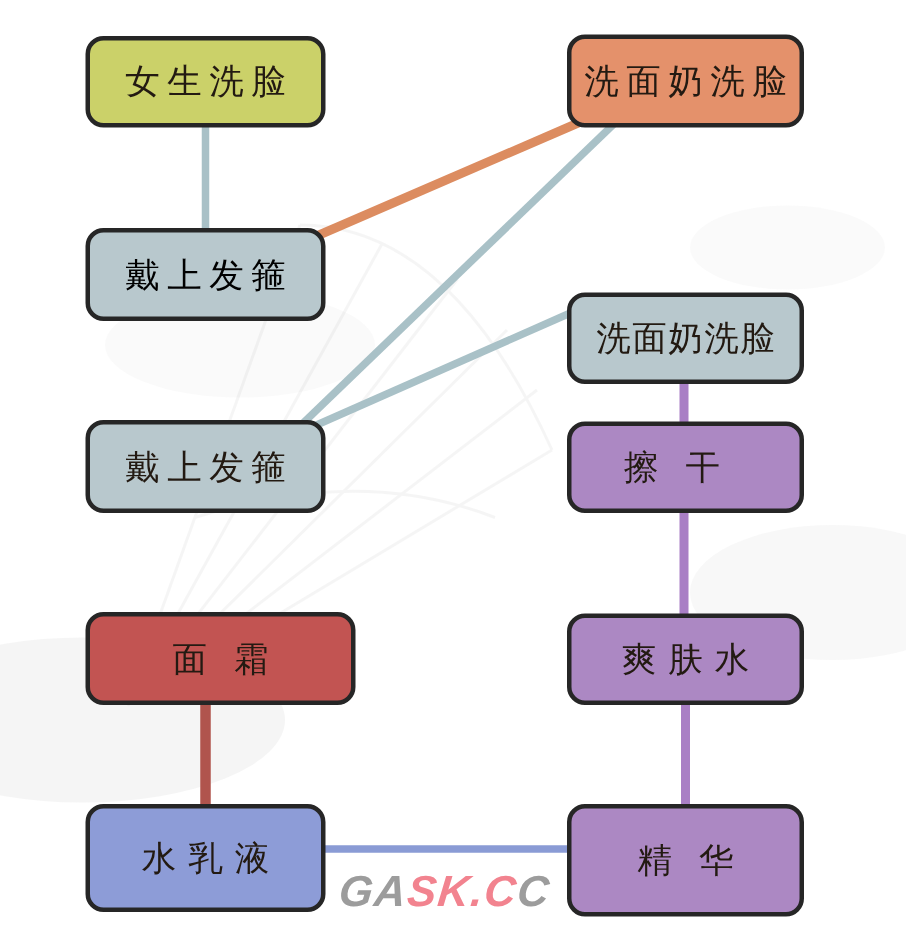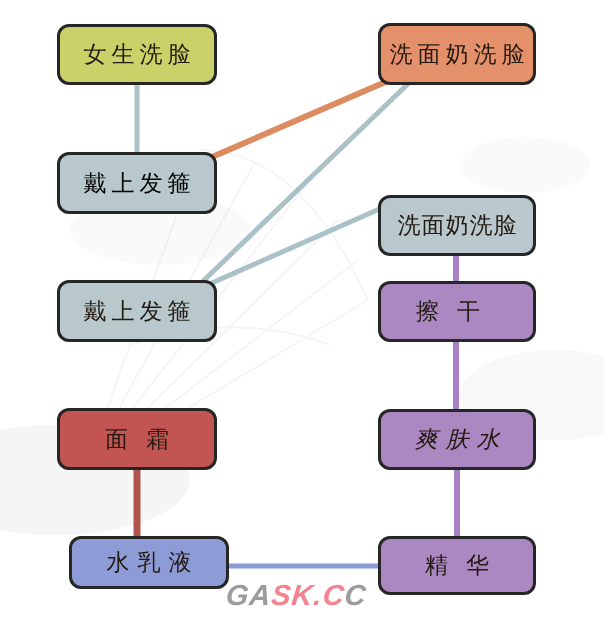--- a/index.html
+++ b/index.html
@@ -62,21 +62,21 @@
       <line x1="212" y1="566" x2="383" y2="566" stroke="#8a9bd5" stroke-width="5"></line>
     </svg>
 
   <div id="nodes">
       <div class="node" style="left: 57px; top: 24px; width: 160px; height: 61px; background: rgb(203, 209, 105); border-color: rgb(38, 38, 38); color: rgb(35, 26, 18); letter-spacing: 5px; padding-left: 5px;">女生洗脸</div>
       <div class="node" style="left: 378px; top: 23px; width: 158px; height: 62px; background: rgb(228, 145, 107); border-color: rgb(38, 38, 38); color: rgb(35, 26, 18); letter-spacing: 5px; padding-left: 5px;">洗面奶洗脸</div>
       <div class="node" style="left: 57px; top: 152px; width: 160px; height: 62px; background: rgb(184, 200, 205); border-color: rgb(38, 38, 38); color: #000000; letter-spacing: 5px; padding-left: 5px;">戴上发箍</div>
       <div class="node" style="left: 378px; top: 151px; width: 158px; height: 61px; background: rgb(184, 200, 205); border-color: rgb(38, 38, 38); color: rgb(35, 26, 18); letter-spacing: 1px; padding-left: 1px; margin-top: 44px;">洗面奶洗脸</div>
       <div class="node" style="left: 57px; top: 280px; width: 160px; height: 62px; background: rgb(184, 200, 205); border-color: rgb(38, 38, 38); color: rgb(35, 26, 18); letter-spacing: 5px; padding-left: 5px;">戴上发箍</div>
       <div class="node" style="left: 378px; top: 281px; width: 158px; height: 61px; background: rgb(172, 136, 195); border-color: rgb(38, 38, 38); color: rgb(35, 26, 18); letter-spacing: 18px; ">擦干</div>
-      <div class="node" style="left: 57px; top: 408px; width: 160px; height: 62px; background: rgb(194, 84, 82); border-color: rgb(38, 38, 38); color: rgb(35, 26, 18); letter-spacing: 18px; padding-left: 18px;">面霜</div>
-      <div class="node" style="left: 378px; top: 409px; width: 158px; height: 61px; background: rgb(172, 136, 195); border-color: rgb(38, 38, 38); color: rgb(35, 26, 18); letter-spacing: 8px; padding-left: 8px; font-style: italic;">爽肤水</div>
-      <div class="node" style="left: 57px; top: 536px; width: 160px; height: 53px; background: rgb(141, 156, 215); border-color: rgb(38, 38, 38); color: rgb(35, 26, 18); letter-spacing: 8px; padding-left: 8px; margin-left: 12px;">水乳液</div>
-      <div class="node" style="left: 378px; top: 536px; width: 158px; height: 59px; background: rgb(172, 136, 195); border-color: rgb(38, 38, 38); color: rgb(35, 26, 18); letter-spacing: 18px; padding-left: 18px;">精华</div>
+      <div class="node" style="left: 57px; top: 408px; width: 180px; height: 62px; background: rgb(194, 84, 82); border-color: rgb(38, 38, 38); color: rgb(35, 26, 18); letter-spacing: 18px; padding-left: 18px;">面霜</div>
+      <div class="node" style="left: 378px; top: 409px; width: 158px; height: 61px; background: rgb(172, 136, 195); border-color: rgb(38, 38, 38); color: rgb(35, 26, 18); letter-spacing: 8px; padding-left: 8px;">爽肤水</div>
+      <div class="node" style="left: 57px; top: 536px; width: 160px; height: 72px; background: rgb(141, 156, 215); border-color: rgb(38, 38, 38); color: rgb(35, 26, 18); letter-spacing: 8px; padding-left: 8px;">水乳液</div>
+      <div class="node" style="left: 378px; top: 536px; width: 158px; height: 75px; background: rgb(172, 136, 195); border-color: rgb(38, 38, 38); color: rgb(35, 26, 18); letter-spacing: 18px; padding-left: 18px;">精华</div>
     </div>
 
   <div class="watermark" id="watermark"><span style="color: rgb(156, 156, 156);">G</span><span style="color: rgb(156, 156, 156);">A</span><span style="color: rgb(242, 131, 143);">S</span><span style="color: rgb(242, 131, 143);">K</span><span style="color: rgb(242, 131, 143);">.</span><span style="color: rgb(242, 131, 143);">C</span><span style="color: rgb(156, 156, 156);">C</span></div>
 
 </div>
 
 </body></html>

